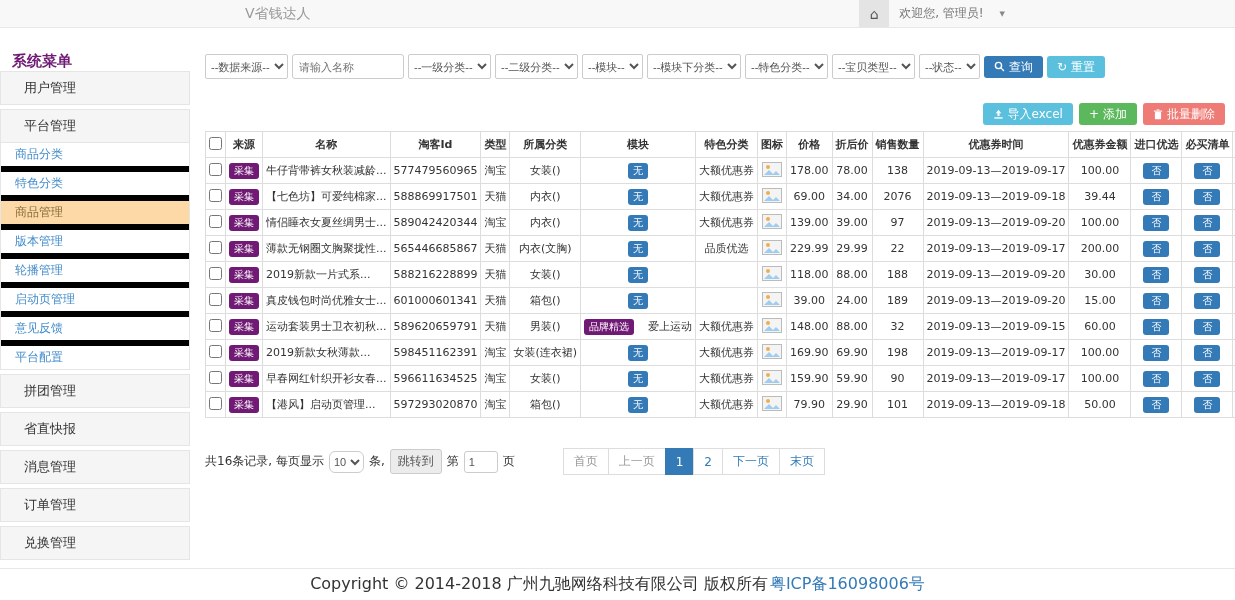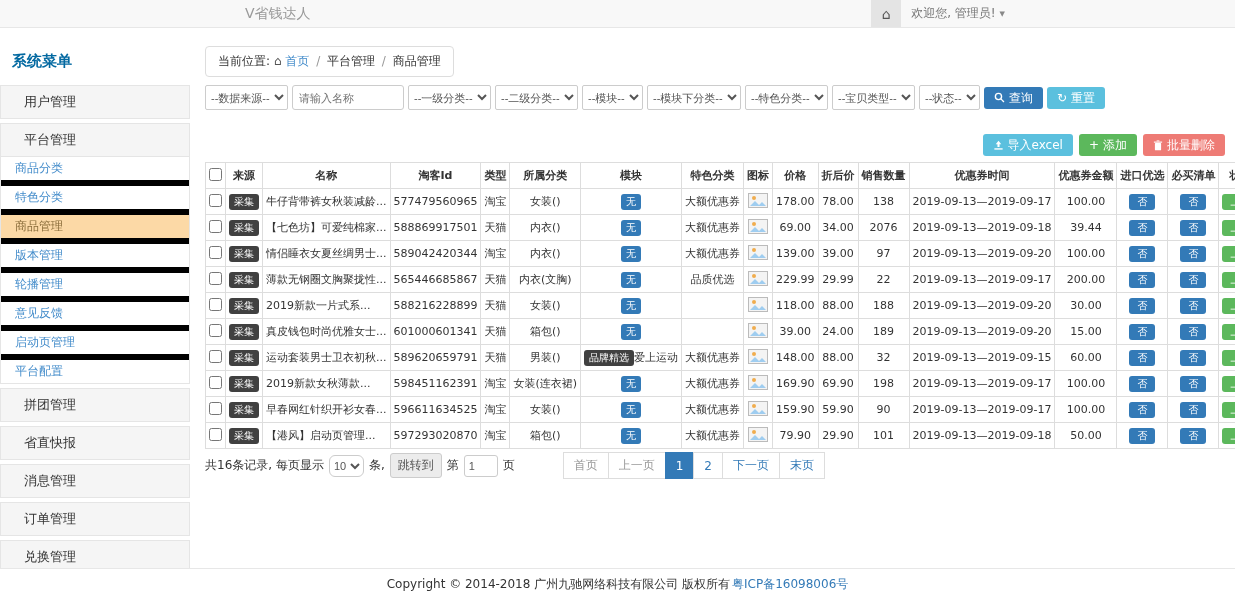--- a/index.html
+++ b/index.html
@@ -4,25 +4,25 @@
 <style>
   *{margin:0;padding:0;box-sizing:border-box}
   html,body{width:1235px;height:600px;overflow:hidden}
   body{font-family:"DejaVu Sans","Liberation Sans",sans-serif;font-size:12px;color:#333;background:#fff;position:relative}
   button{font-family:inherit}
   
   .topbar{height:28px;background:#f8f8f8;border-bottom:1px solid #e7e7e7;display:flex;align-items:center}
   .topbar-title{margin-left:245px;color:#9a9a9a;font-size:14px}
   .topbar-right{margin-left:auto;display:flex;align-items:center;height:100%;margin-right:220px}
   .home-box{width:30px;height:100%;background:#e4e4e4;display:flex;align-items:center;justify-content:center;color:#555;font-size:14px;cursor:pointer}
-  .welcome{padding:0 10px;color:#777;cursor:pointer;display:flex;align-items:center;gap:4px}
+  .welcome{padding:0 10px;color:#777;cursor:pointer;display:flex;align-items:center;gap:16px}
   .welcome .caret{font-size:7px;color:#888}
   
   .sidebar{position:absolute;left:0;top:28px;width:190px;bottom:30px;padding-top:24px;overflow:hidden}
-  .sidebar-title{color:#0369a1;font-size:15px;font-weight:bold;padding:0 12px;margin-bottom:14px}
+  .sidebar-title{color:#701a75;font-size:15px;font-weight:bold;padding:0 12px;}
   .menu-group{margin-bottom:4px}
   .menu-group-head{background:#f5f5f5;border:1px solid #e5e5e5;padding:7px 23px;font-size:13px;color:#333;cursor:pointer;min-height:31px}
   .menu-sub{background:#fff;border:1px solid #e5e5e5;border-top:none}
   .menu-sub-item{padding:5px 14px;font-size:12px;line-height:13px;color:#428bca;border-bottom:6px solid #000000;cursor:pointer}
   .menu-sub-item:last-child{border-bottom:none}
   .menu-sub-item.active{background:#fcd9a6;color:#8a6d3b}
   
   .main{position:absolute;left:205px;top:28px;right:10px;bottom:32px;padding-top:18px}
   .breadcrumb{display:inline-block;border:1px solid #ddd;border-radius:4px;padding:6px 12px;background:#fff;color:#333}
   .breadcrumb .home-link{color:#428bca;cursor:pointer;text-decoration:none}
@@ -37,38 +37,38 @@
   .btn-info{background:#5bc0de}
   .btn-success{background:#5cb85c}
   .btn-danger{background:#ee7b75}
   .actions{display:flex;justify-content:flex-end;gap:6px;margin-top:24px;margin-bottom:6px}
   
   table{width:100%;border-collapse:collapse;background:#fff;table-layout:auto}
   th,td{border:1px solid #ddd;padding:3px 3px;text-align:center;font-size:11px;height:26px;white-space:nowrap}
   th{font-weight:bold;color:#333}
   td.name-cell{text-align:left;max-width:140px;overflow:hidden;text-overflow:ellipsis}
   .tag{display:inline-block;padding:2px 5px;border-radius:3px;color:#fff;font-size:10px;line-height:1.2}
-  .tag-orange{background:#404040}
+  .tag-orange{background:#701a75}
   .tag-blue{background:#337ab7}
   .btn-xs{display:inline-block;padding:3px 8px;border-radius:3px;color:#fff;font-size:10px;line-height:1;cursor:pointer;border:none}
   .btn-blue{background:#337ab7}
   .btn-green{background:#5cb85c}
-  .module-extra{margin-left:0;color:#333}
-  
-  .pager{display:flex;align-items:center;margin-top:3px}
+  .module-extra{margin-left:14px;color:#333}
+  
+  .pager{display:flex;align-items:center;margin-top:30px}
   .pager-left{display:flex;align-items:center;gap:5px;color:#333}
   .pg-size{height:22px;border:1px solid #ccc;border-radius:6px;font-size:11px;color:#555;background:#fff}
   .pg-jump{width:34px;height:22px;border:1px solid #ccc;border-radius:3px;font-size:11px;color:#555;padding:2px 4px}
   .jump-chip{background:#ececec;border:1px solid #ccc;border-radius:3px;padding:3px 7px;color:#555;cursor:pointer}
   .pager-right{margin-left:auto;margin-right:400px;display:flex}
   .pg-btn{border:1px solid #ddd;background:#fff;color:#337ab7;font-size:12px;padding:4px 10px;margin-left:-1px;cursor:pointer}
   .pg-btn.muted{color:#999}
   .pg-btn.active{background:#337ab7;border-color:#337ab7;color:#fff}
   
-  .footer{position:absolute;left:0;right:0;bottom:0;height:32px;border-top:1px solid #e7e7e7;background:#fff;display:flex;align-items:center;justify-content:center;gap:2px;color:#333;font-size:12px}
+  .footer{position:absolute;left:0;right:0;bottom:0;height:32px;border-top:1px solid #e7e7e7;background:#fff;display:flex;align-items:center;justify-content:center;gap:2px;color:#333;font-size:16px}
   .footer .icp{color:#337ab7;cursor:pointer;text-decoration:none}
 </style>
 </head>
 <body>
 
 <div class="topbar">
   <div class="topbar-title">V省钱达人</div>
   <div class="topbar-right">
     <div class="home-box">
       <span>⌂</span>
@@ -87,22 +87,22 @@
         <div class="menu-group-head">用户管理</div>
       </div>
       <div class="menu-group">
         <div class="menu-group-head">平台管理</div>
         <div class="menu-sub">
           <div class="menu-sub-item">商品分类</div>
           <div class="menu-sub-item">特色分类</div>
           <div class="menu-sub-item active">商品管理</div>
           <div class="menu-sub-item">版本管理</div>
           <div class="menu-sub-item">轮播管理</div>
+          <div class="menu-sub-item">启动页管理</div>
           <div class="menu-sub-item">意见反馈</div>
-          <div class="menu-sub-item">启动页管理</div>
           <div class="menu-sub-item">平台配置</div>
         </div>
       </div>
       <div class="menu-group">
         <div class="menu-group-head">拼团管理</div>
       </div>
       <div class="menu-group">
         <div class="menu-group-head">省直快报</div>
       </div>
       <div class="menu-group">
@@ -112,29 +112,20 @@
         <div class="menu-group-head">订单管理</div>
       </div>
       <div class="menu-group">
         <div class="menu-group-head">兑换管理</div>
       </div>
     </div>
 </div>
 
 <div class="main">
 
-  <div class="breadcrumb">
-    <span>当前位置:</span>
-    <span class="bc-home">⌂</span>
-    <a class="home-link">首页</a>
-    <span class="bc-sep">/</span>
-    <span>平台管理</span>
-    <span class="bc-sep">/</span>
-    <span>商品管理</span>
-  </div>
 
   <div class="filter-bar" id="filter-bar">
       <select class="f-sel"><option>--数据来源--</option></select>
       <input class="f-input" placeholder="请输入名称" style="">
       <select class="f-sel"><option>--一级分类--</option></select>
       <select class="f-sel"><option>--二级分类--</option></select>
       <select class="f-sel"><option>--模块--</option></select>
       <select class="f-sel"><option>--模块下分类--</option></select>
       <select class="f-sel"><option>--特色分类--</option></select>
       <select class="f-sel"><option>--宝贝类型--</option></select>

